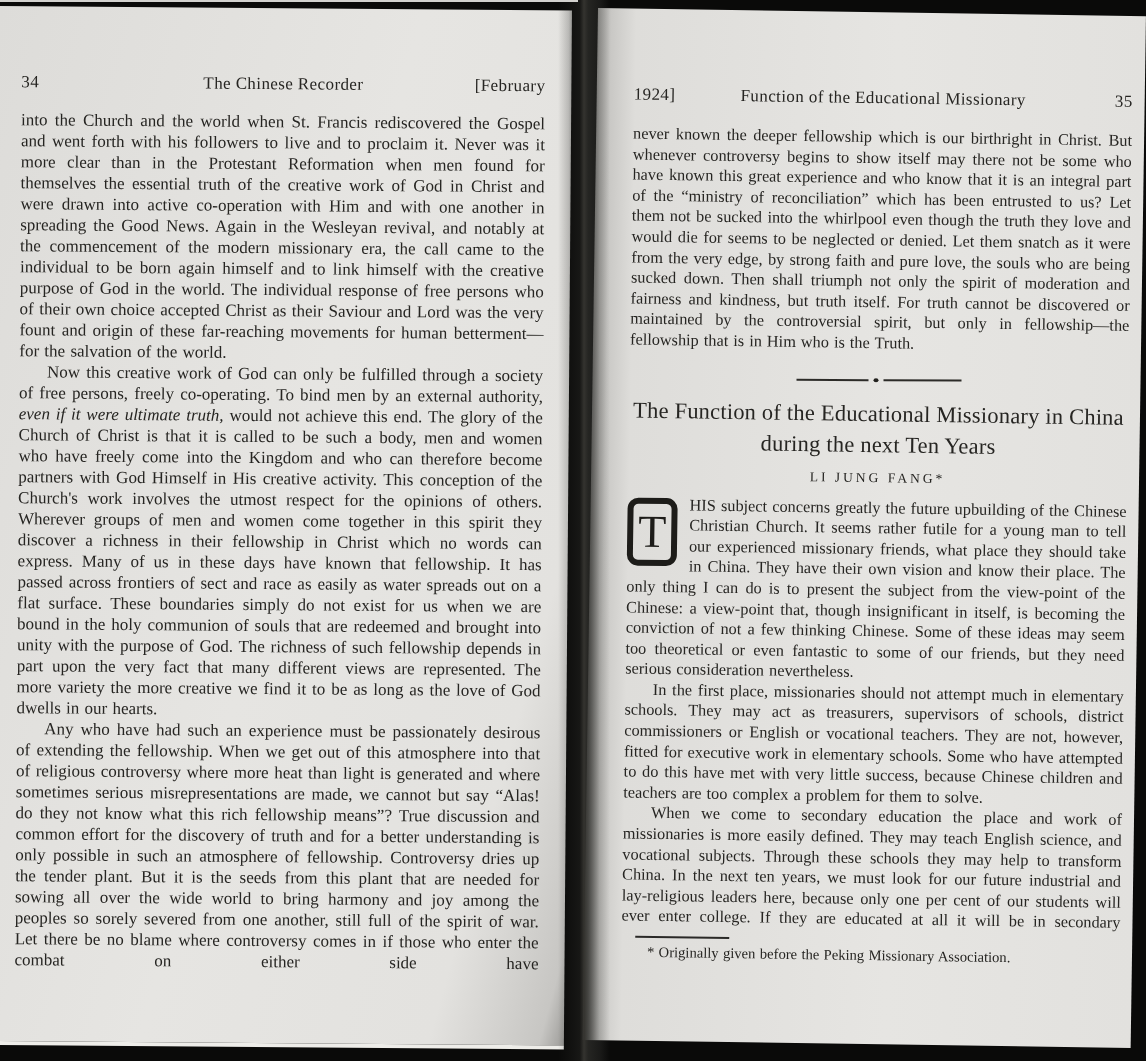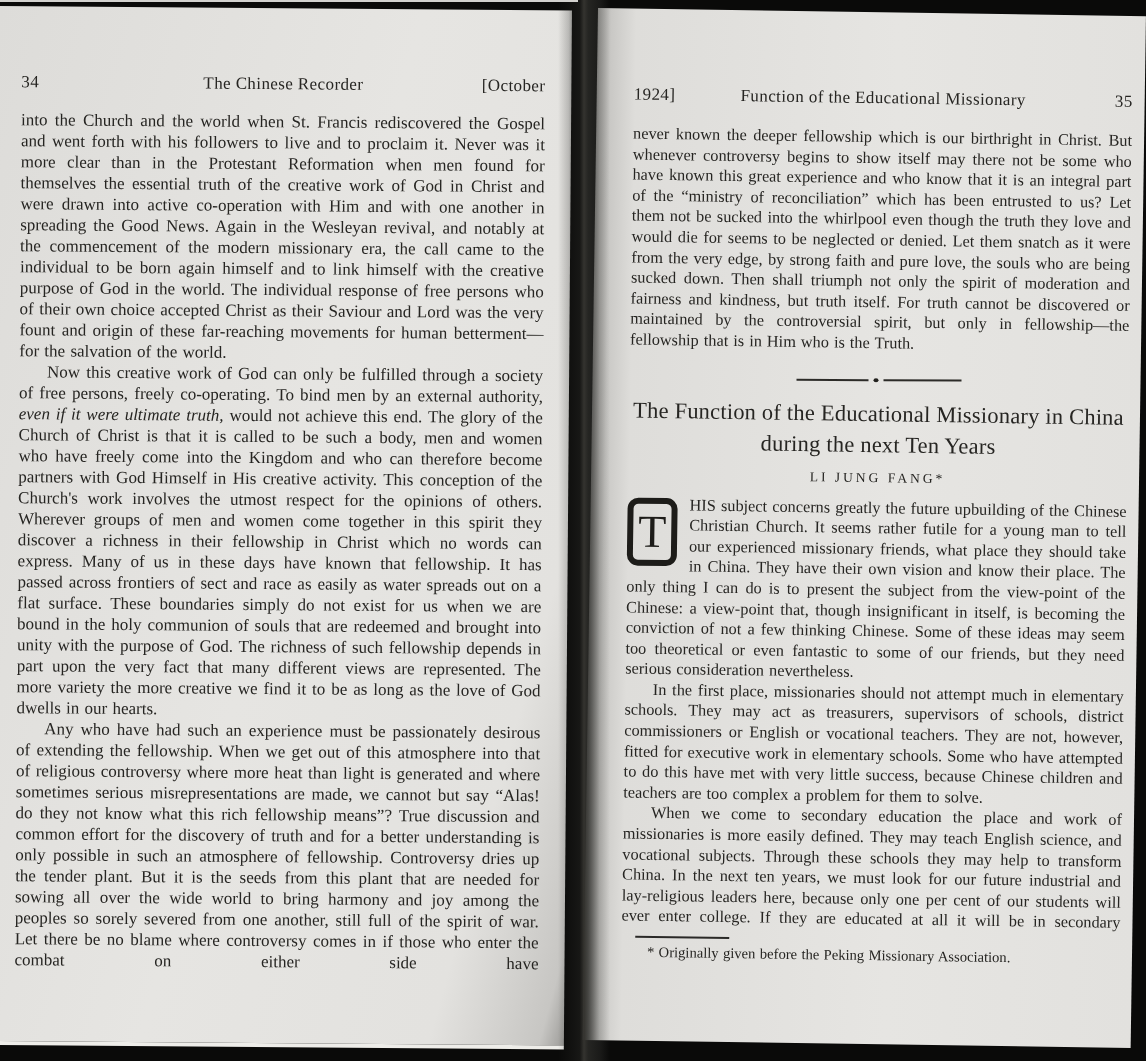--- a/index.html
+++ b/index.html
@@ -112,21 +112,21 @@
 
 <div class="spread">
 
   <div class="top-edge"></div>
 
   <div class="page page-left">
     <div class="page-content">
       <div class="running-header">
         <span class="side">34</span>
         <span class="mid">The Chinese Recorder</span>
-        <span class="side right">[October</span>
+        <span class="side right">[February</span>
       </div>
       <div class="body-text">
         <p class="par">into the Church and the world when St. Francis rediscovered the Gospel and went forth with his followers to live and to proclaim it. Never was it more clear than in the Protestant Reformation when men found for themselves the essential truth of the creative work of God in Christ and were drawn into active co-operation with Him and with one another in spreading the Good News. Again in the Wesleyan revival, and notably at the commencement of the modern missionary era, the call came to the individual to be born again himself and to link himself with the creative purpose of God in the world. The individual response of free persons who of their own choice accepted Christ as their Saviour and Lord was the very fount and origin of these far-reaching movements for human betterment—for the salvation of the world.</p>
         <p class="par indent"><span>Now this creative work of God can only be fulfilled through a society of free persons, freely co-operating. To bind men by an external authority, </span><i>even if it were ultimate truth,</i><span> would not achieve this end. The glory of the Church of Christ is that it is called to be such a body, men and women who have freely come into the Kingdom and who can therefore become partners with God Himself in His creative activity. This conception of the Church's work involves the utmost respect for the opinions of others. Wherever groups of men and women come together in this spirit they discover a richness in their fellowship in Christ which no words can express. Many of us in these days have known that fellowship. It has passed across frontiers of sect and race as easily as water spreads out on a flat surface. These boundaries simply do not exist for us when we are bound in the holy communion of souls that are redeemed and brought into unity with the purpose of God. The richness of such fellowship depends in part upon the very fact that many different views are represented. The more variety the more creative we find it to be as long as the love of God dwells in our hearts.</span></p>
         <p class="par indent runs-on">Any who have had such an experience must be passionately desirous of extending the fellowship. When we get out of this atmosphere into that of religious controversy where more heat than light is generated and where sometimes serious misrepresentations are made, we cannot but say “Alas! do they not know what this rich fellowship means”? True discussion and common effort for the discovery of truth and for a better understanding is only possible in such an atmosphere of fellowship. Controversy dries up the tender plant. But it is the seeds from this plant that are needed for sowing all over the wide world to bring harmony and joy among the peoples so sorely severed from one another, still full of the spirit of war. Let there be no blame where controversy comes in if those who enter the combat on either side have</p>
       </div>
     </div>
   </div>
 
   <div class="spine"></div>

